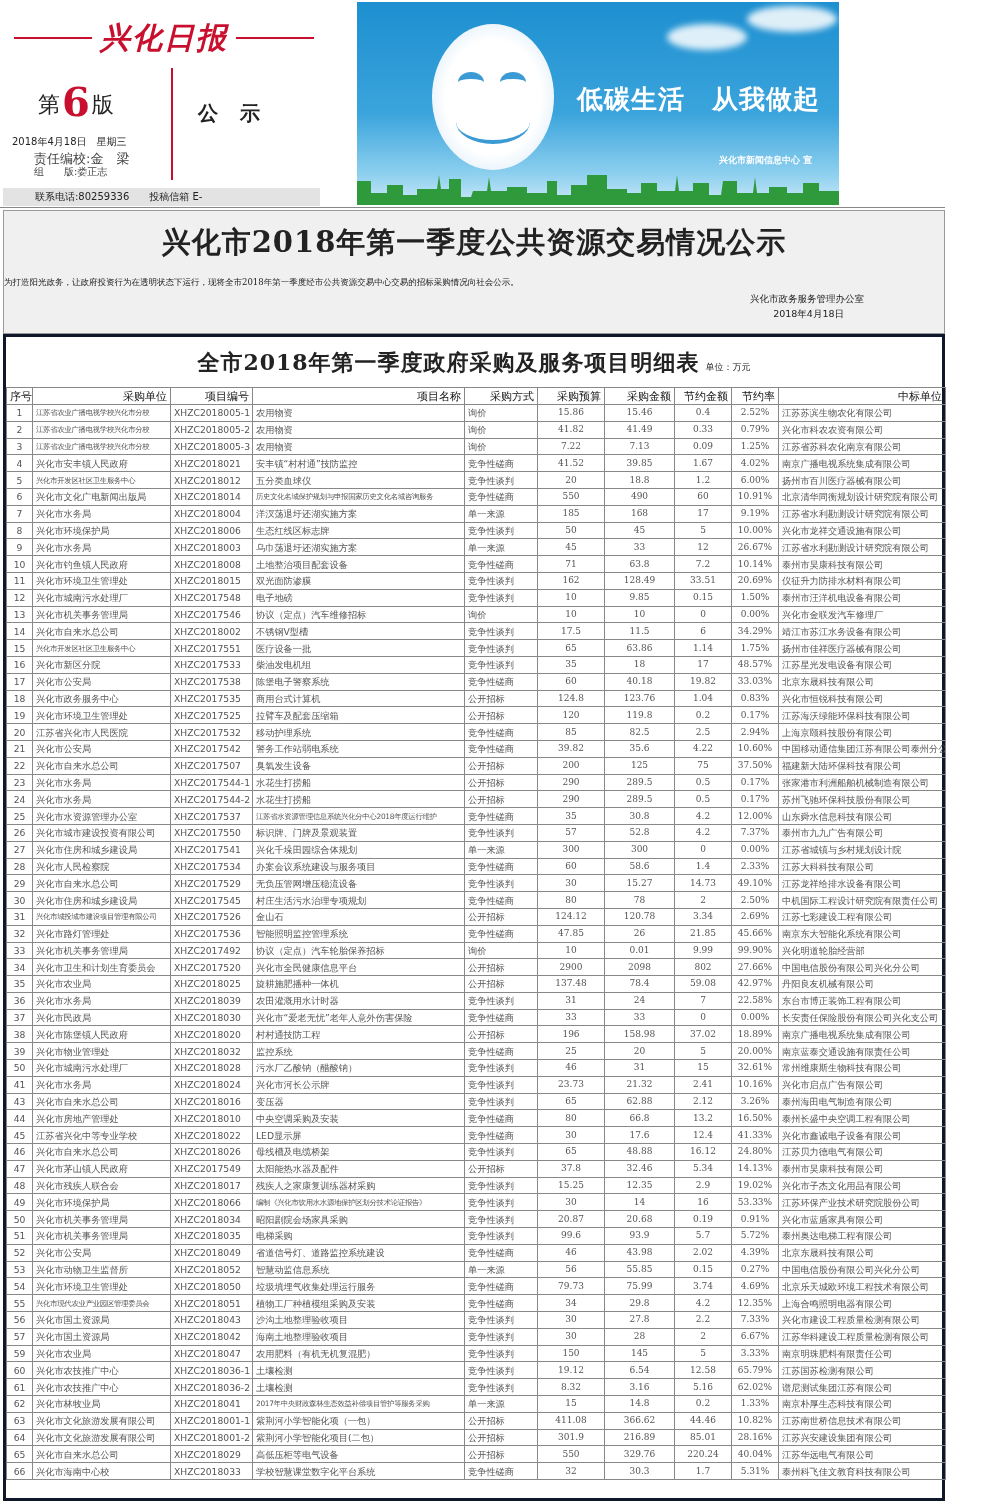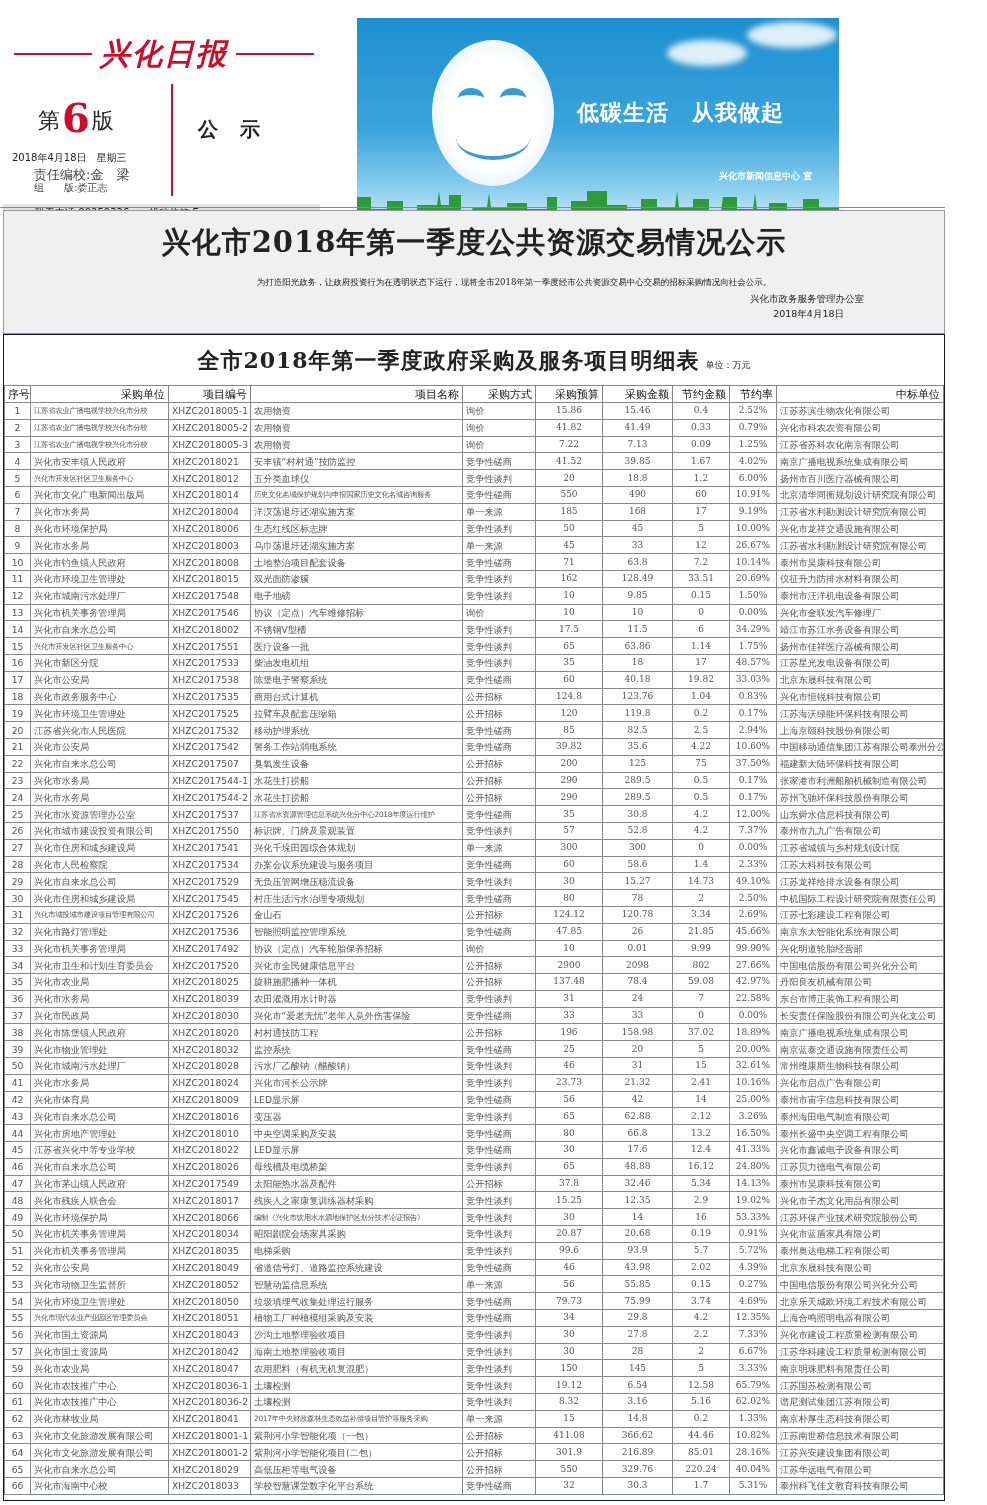--- a/index.html
+++ b/index.html
@@ -1,44 +1,44 @@
 <!DOCTYPE html>
 <html><head>
 <meta charset="utf-8">
 <style>
   html, body { margin:0; padding:0; background:#fff; }
   body { width:987px; height:1505px; position:relative; overflow:hidden; font-family:"DejaVu Sans", sans-serif; color:#222; }
-  .masthead { position:absolute; left:0; top:16px; width:987px; height:205px; }
+  .masthead { position:absolute; left:0; top:0; width:987px; height:205px; }
   .logo-row { position:absolute; left:14px; top:18px; width:300px; height:40px; display:flex; align-items:center; }
   .logo-line { height:2px; background:#c8102e; flex:1; }
   .logo-text { color:#c8102e; font-family:"DejaVu Serif", serif; font-size:30px; font-weight:bold; font-style:italic; padding:0 8px; letter-spacing:2px; }
   .edition { position:absolute; left:38px; top:78px; font-size:22px; font-family:"DejaVu Sans", sans-serif; color:#222; }
   .edition .num { color:#c8102e; font-family:"DejaVu Serif", serif; font-weight:bold; font-size:40px; vertical-align:-4px; margin:0 2px; }
   .date-line { position:absolute; left:12px; top:135px; font-size:10px; }
   .editor-line { position:absolute; left:34px; top:150px; font-size:13px; color:#444; }
   .designer-line { position:absolute; left:34px; top:165px; font-size:10px; color:#444; }
   .vdivider { position:absolute; left:171px; top:68px; width:2px; height:112px; background:#c8102e; }
   .section-title { position:absolute; left:198px; top:100px; font-family:"DejaVu Serif", serif; font-weight:bold; font-size:20px; letter-spacing:22px; }
   .contact-bar { position:absolute; left:3px; top:188px; width:317px; height:18px; background:#e3e3e3; font-size:10px; line-height:18px; padding-left:32px; box-sizing:border-box; }
   .banner { position:absolute; left:357px; top:2px; width:482px; height:203px; background:linear-gradient(180deg,#1d8fd0 0%,#3ba4dc 55%,#8ed0ef 85%,#cde9f7 100%); overflow:hidden; }
   .smiley { position:absolute; left:75px; top:22px; width:122px; height:146px; border-radius:50%; background:radial-gradient(ellipse at center,#fff 55%,#e8f3fb 75%,rgba(255,255,255,0) 100%); }
   .smiley .eye { position:absolute; top:48px; width:26px; height:14px; border-top:7px solid #3a9ad4; border-radius:50% 50% 0 0; }
   .smiley .eye.l { left:26px; } .smiley .eye.r { left:68px; }
   .smiley .mouth { position:absolute; left:24px; top:76px; width:74px; height:40px; border-bottom:4px solid #3a9ad4; border-radius:0 0 50% 50%; }
   .cloud { position:absolute; border-radius:50%; background:rgba(255,255,255,0.85); filter:blur(3px); }
-  .banner-slogan { position:absolute; left:220px; top:80px; color:#fff; font-weight:bold; font-size:22px; letter-spacing:1px; }
+  .banner-slogan { position:absolute; left:220px; top:80px; color:#fff; font-weight:bold; font-size:26px; letter-spacing:1px; }
   .banner-credit { position:absolute; left:362px; top:152px; color:#fff; font-size:9px; font-weight:bold; }
   .skyline { position:absolute; left:0; bottom:0; width:482px; height:34px; }
   .rule { position:absolute; left:0; top:207px; width:945px; height:1px; background:#888; }
   .announce { position:absolute; left:3px; top:210px; width:942px; height:124px; background:#f0f0f0; border:1px solid #999; box-sizing:border-box; }
   .announce h1 { margin:0; position:absolute; left:0; width:100%; top:12px; text-align:center; font-family:"DejaVu Serif", serif; font-size:29px; font-weight:bold; letter-spacing:1px; }
-  .announce .intro { position:absolute; left:0; width:100%; top:66px; text-align:center; font-family:"DejaVu Serif", serif; font-size:8.5px;padding-left:40px; }
+  .announce .intro { position:absolute; left:0; width:100%; top:66px; text-align:left; font-family:"DejaVu Serif", serif; font-size:8.5px; }
   .announce .org { position:absolute; right:80px; top:82px; font-size:9.5px; }
   .announce .adate { position:absolute; right:100px; top:97px; font-size:9.5px; }
-  .table-wrap { position:absolute; left:3px; top:334px; width:942px; height:1167px; border:1px solid #0f172a; box-sizing:border-box; background:#fff; }
+  .table-wrap { position:absolute; left:3px; top:334px; width:942px; height:1167px; border:3px solid #0f172a; box-sizing:border-box; background:#fff; }
   .table-title { height:50px; position:relative; text-align:center; }
   .table-title .t { font-family:"DejaVu Serif", serif; font-size:22px; font-weight:bold; line-height:50px; letter-spacing:1px; }
   .table-title .unit { font-size:9px; margin-left:6px; }
   table { border-collapse:collapse; width:940px; table-layout:fixed; }
   th, td { border:1px solid #888; font-size:9.2px; height:15.8px; padding:0 3px; white-space:nowrap; overflow:hidden; line-height:15px; }
   th { font-size:11px; font-weight:normal; height:16px; text-align:right; color:#111; }
   td { color:#555; }
   td.c { text-align:center; }
   td.num { text-align:center; font-family:"DejaVu Serif", serif; font-size:9px; }
   td.small { font-size:7.4px; letter-spacing:-0.3px; }
@@ -605,32 +605,20 @@
           <td>XHZC2018024</td>
           <td>兴化市河长公示牌</td>
           <td>竞争性谈判</td>
           <td class="num">23.73</td>
           <td class="num">21.32</td>
           <td class="num">2.41</td>
           <td class="num">10.16%</td>
           <td>兴化市启点广告有限公司</td>
         </tr>
         <tr>
-          <td class="c">42</td>
-          <td>兴化市体育局</td>
-          <td>XHZC2018009</td>
-          <td>LED显示屏</td>
-          <td>竞争性磋商</td>
-          <td class="num">56</td>
-          <td class="num">42</td>
-          <td class="num">14</td>
-          <td class="num">25.00%</td>
-          <td>泰州市宙宇信息科技有限公司</td>
-        </tr>
-        <tr>
           <td class="c">43</td>
           <td>兴化市自来水总公司</td>
           <td>XHZC2018016</td>
           <td>变压器</td>
           <td>竞争性谈判</td>
           <td class="num">65</td>
           <td class="num">62.88</td>
           <td class="num">2.12</td>
           <td class="num">3.26%</td>
           <td>泰州海田电气制造有限公司</td>

